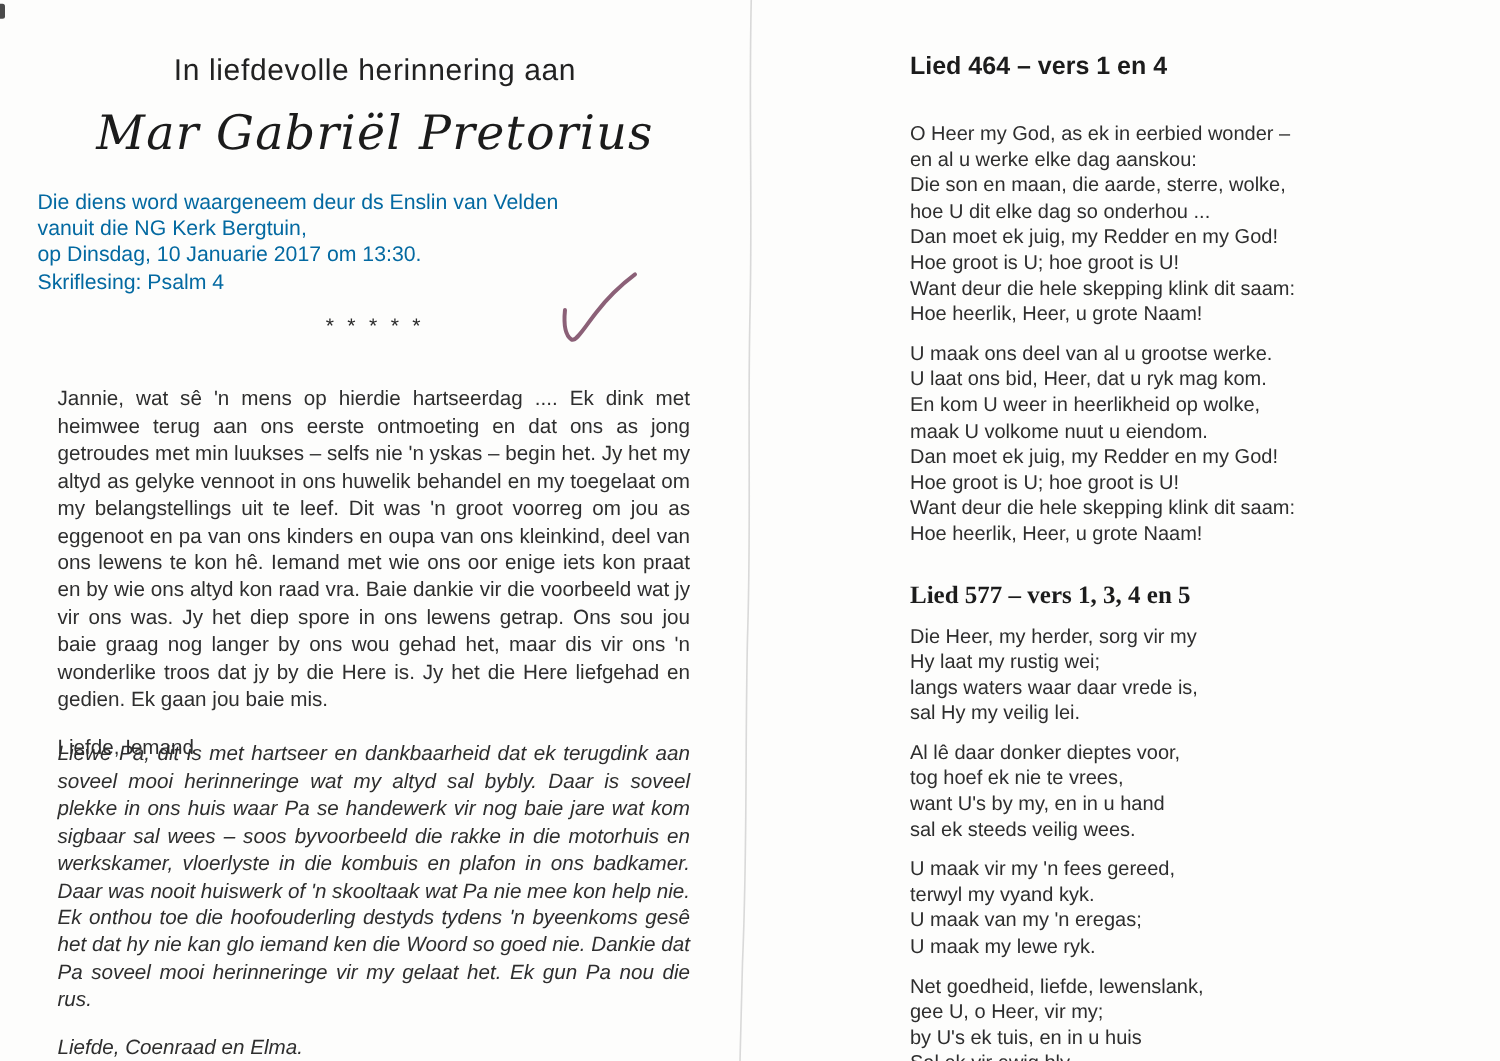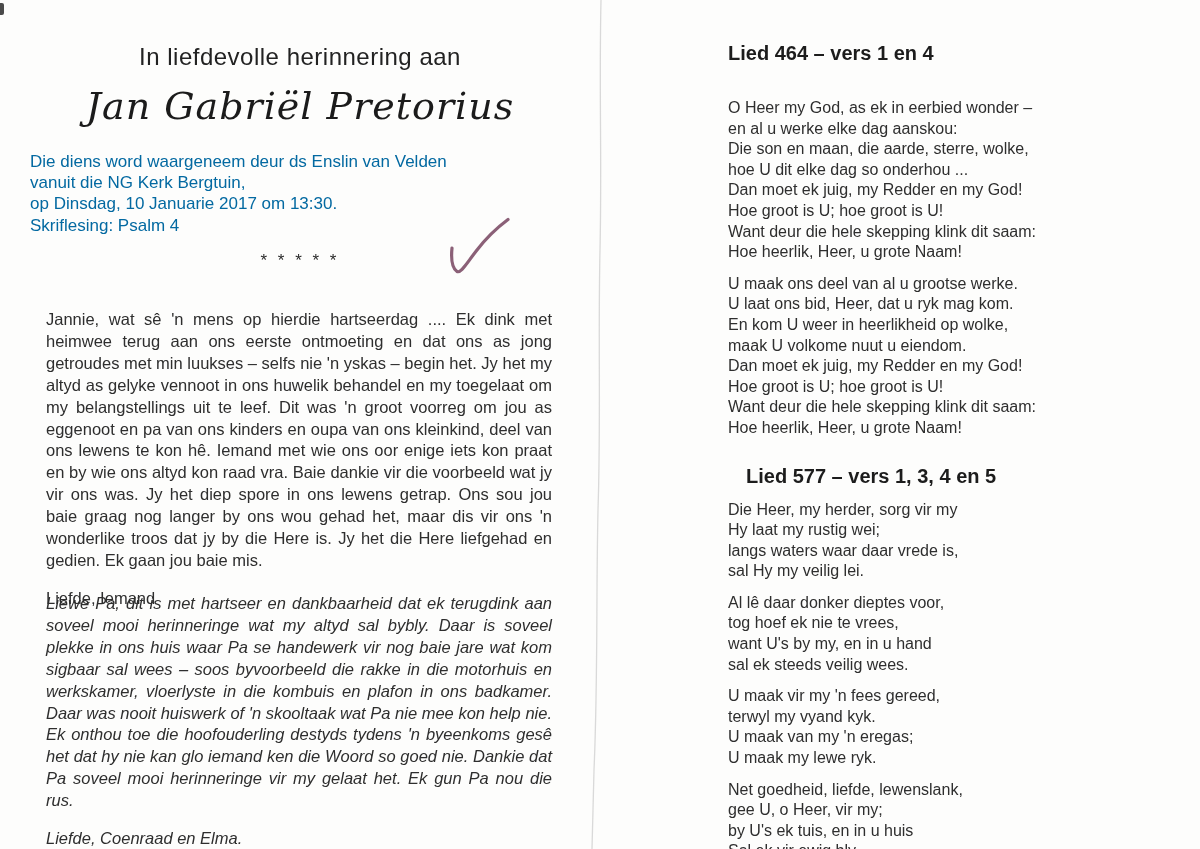--- a/index.html
+++ b/index.html
@@ -101,21 +101,21 @@
     font-size: 16px;
     color: #2e2e2e;
   }
   .song-heading {
     font-size: 20px;
     font-weight: 700;
     color: #1c1c1c;
     margin: 0;
   }
   .song-464 .song-heading { margin: 42px 0 33px 0; }
-  .song-577 .song-heading { margin: 26px 0 12px 18px; }
+  .song-577 .song-heading { margin: 26px 0 12px 0; font-family: Liberation Serif, serif; }
   .stanza {
     margin: 0 0 11px 0;
     line-height: 20.6px;
     white-space: pre-line;
   }
 
   
   .artifact-overlay {
     position: absolute;
     left: 0; top: 0;
@@ -134,21 +134,21 @@
 </style>
 </head>
 <body>
 
 <div id="scan">
 
   <div class="left-page">
 
     <h1 class="memorial-title">In liefdevolle herinnering aan</h1>
 
-    <div class="memorial-name">Jan Gabriël Pretorius</div>
+    <div class="memorial-name">Mar Gabriël Pretorius</div>
 
     <div class="service-details">Die diens word waargeneem deur ds Enslin van Velden
 vanuit die NG Kerk Bergtuin,
 op Dinsdag, 10 Januarie 2017 om 13:30.
 Skriflesing: Psalm 4</div>
 
     <div class="star-separator">* * * * *</div>
 
     <div class="tribute tribute-1">
       <p>Jannie, wat sê 'n mens op hierdie hartseerdag .... Ek dink met heimwee terug aan ons eerste ontmoeting en dat ons as jong getroudes met min luukses – selfs nie 'n yskas – begin het. Jy het my altyd as gelyke vennoot in ons huwelik behandel en my toegelaat om my belangstellings uit te leef. Dit was 'n groot voorreg om jou as eggenoot en pa van ons kinders en oupa van ons kleinkind, deel van ons lewens te kon hê. Iemand met wie ons oor enige iets kon praat en by wie ons altyd kon raad vra. Baie dankie vir die voorbeeld wat jy vir ons was. Jy het diep spore in ons lewens getrap. Ons sou jou baie graag nog langer by ons wou gehad het, maar dis vir ons 'n wonderlike troos dat jy by die Here is. Jy het die Here liefgehad en gedien. Ek gaan jou baie mis.</p>

